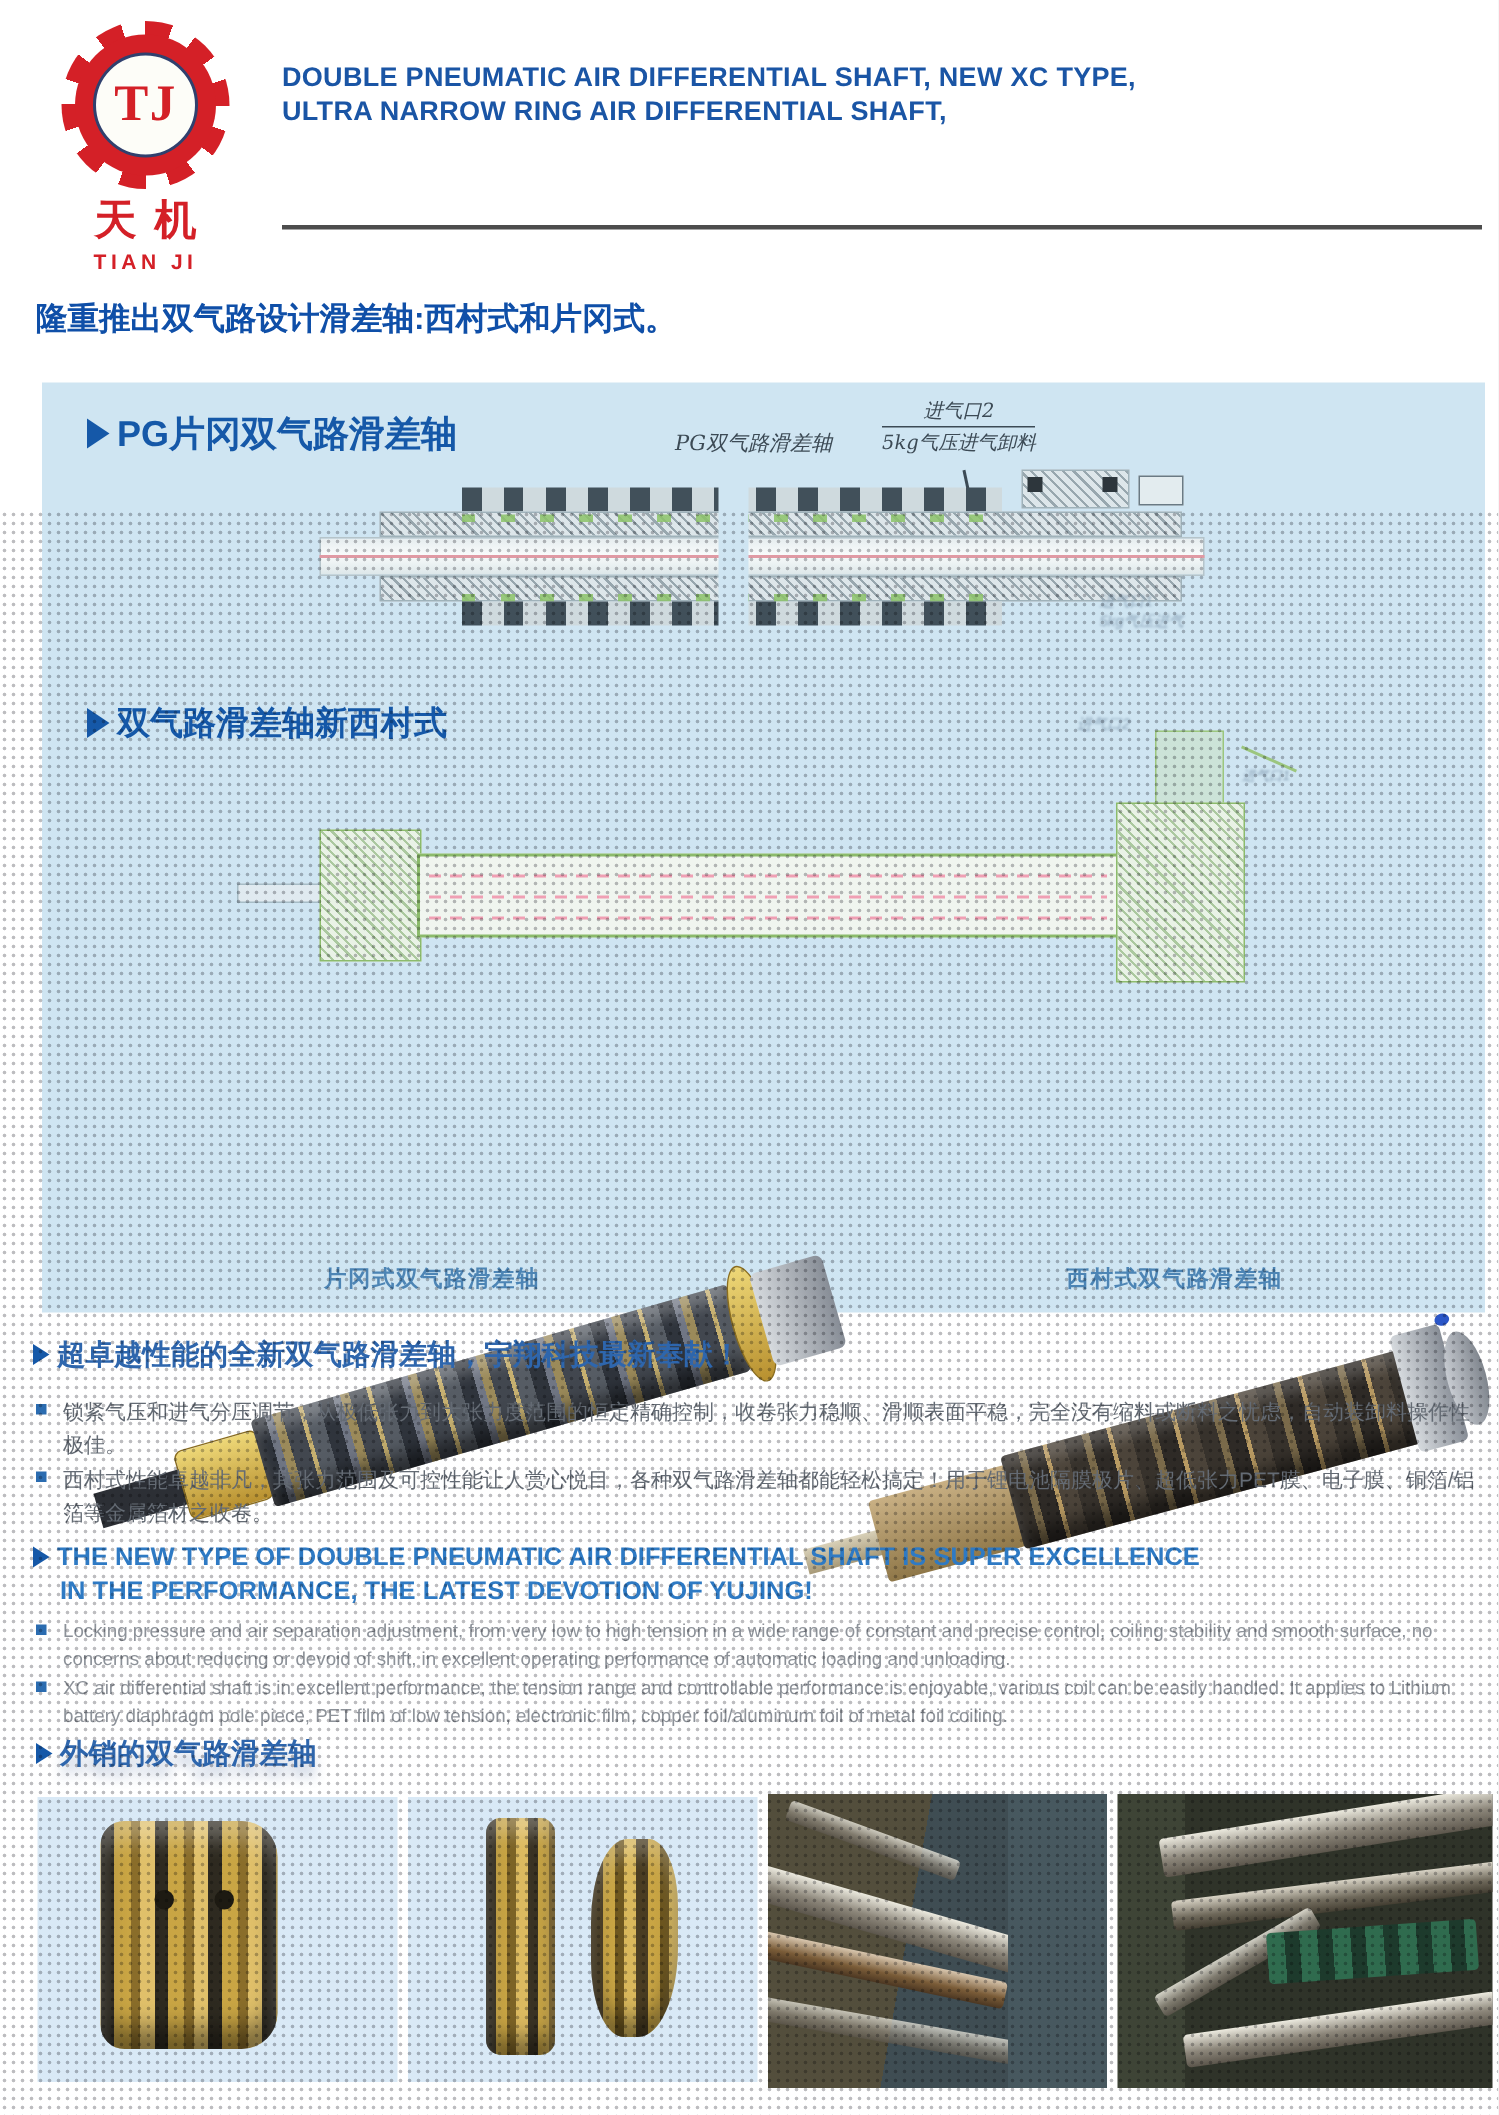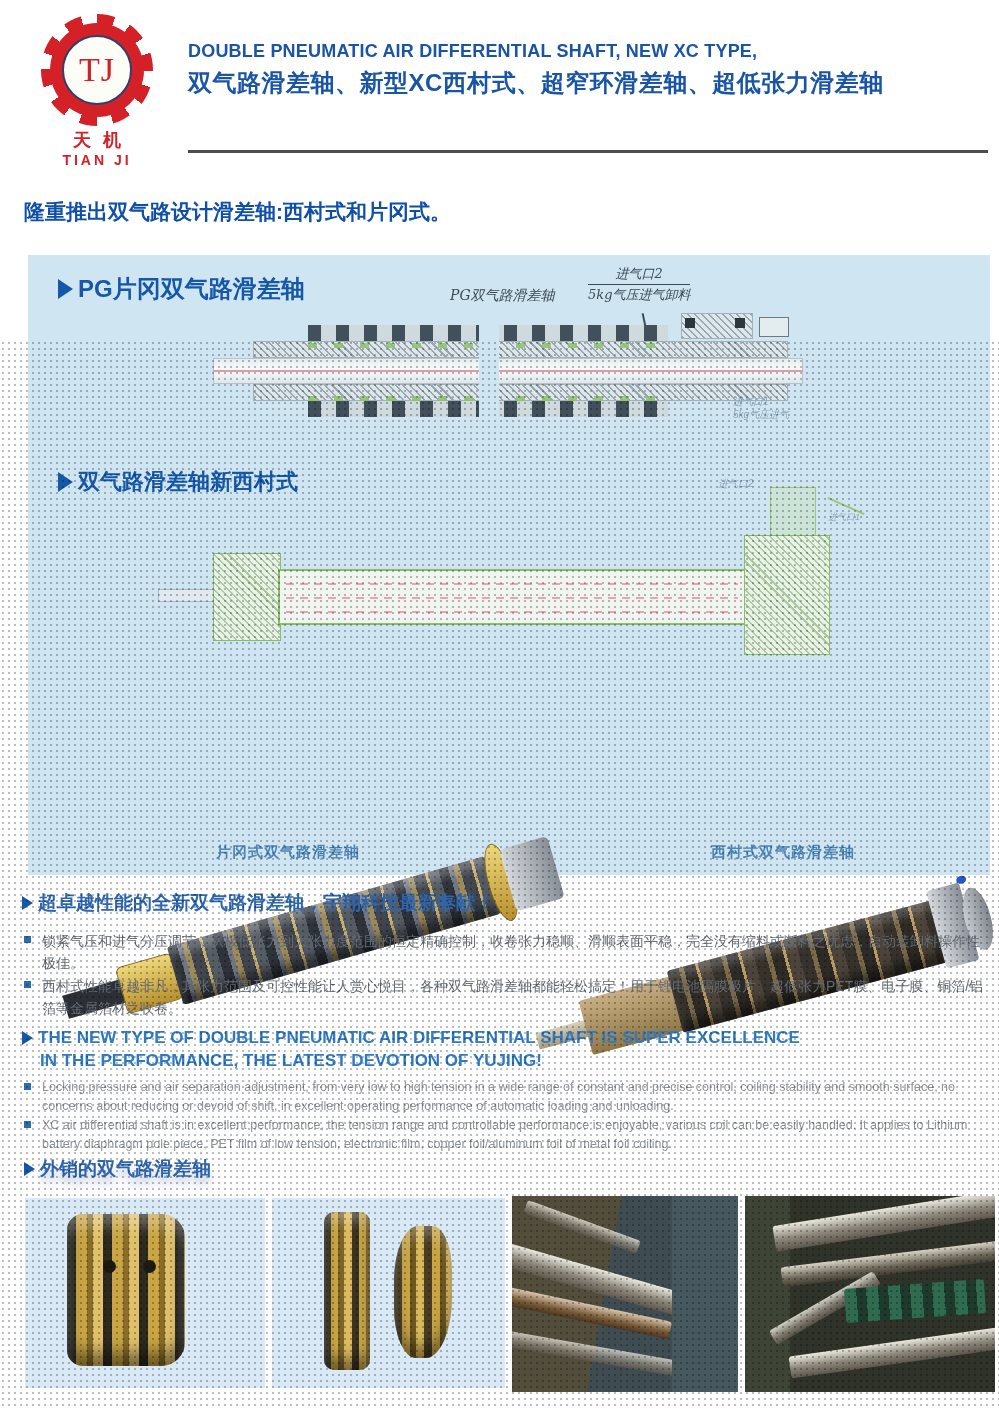--- a/index.html
+++ b/index.html
@@ -12,22 +12,22 @@
     background-size:6px 6px; pointer-events:none; mix-blend-mode:multiply; }
 
   
   .logo { position:absolute; left:30px; top:14px; width:134px; height:156px; text-align:center; }
   .gear { position:relative; width:112px; height:112px; margin:0 auto; }
   .gear-teeth { position:absolute; inset:0; border-radius:50%;
     background:repeating-conic-gradient(#d42027 0 19deg, rgba(0,0,0,0) 19deg 36deg); }
   .gear-ring { position:absolute; inset:9px; border-radius:50%; background:#d42027; }
   .gear-face { position:absolute; inset:21px; border-radius:50%; background:#fdfdf8; border:2px solid #30406e;
     display:flex; align-items:center; justify-content:center; }
-  .gear-tj { font-family:"Liberation Serif", serif; font-weight:normal; font-size:34px; color:#d42027; letter-spacing:1px; }
-  .logo-zh { margin-top:2px; font-family:Liberation Mono, monospace; font-weight:bold; font-size:18px; color:#d42027; letter-spacing:12px; padding-left:12px; }
+  .gear-tj { font-family:"Liberation Serif", serif; font-weight:bold; font-size:34px; color:#d42027; letter-spacing:1px; }
+  .logo-zh { margin-top:2px; font-family:Liberation Mono, monospace; font-weight:bold; font-size:28px; color:#d42027; letter-spacing:12px; padding-left:12px; }
   .logo-en { font-size:14px; font-weight:bold; color:#d42027; letter-spacing:3px;text-align:center; }
 
   
   .hdr { position:absolute; left:188px; top:40px; width:802px; color:#1a55a5; }
   .hdr-en { font-size:18px; font-weight:bold; line-height:23px; letter-spacing:.2px; }
   .hdr-zh { font-size:24px; font-weight:bold; margin-top:4px; letter-spacing:.5px; }
   .hdr-rule { position:absolute; left:188px; top:150px; width:800px; height:3px; background:#4d4d4d; }
 
   .intro-zh { position:absolute; left:24px; top:198px; font-size:21px; font-weight:bold; color:#0f4fa8; }
   .intro-en { position:absolute; left:24px; top:217px; font-size:20px; font-weight:bold; color:#0f4fa8; }
@@ -160,21 +160,21 @@
       <div class="gear-face">
         <span class="gear-tj">TJ</span>
       </div>
     </div>
     <div class="logo-zh">天机</div>
     <div class="logo-en">TIAN JI</div>
   </div>
 
   <div class="hdr">
     <div class="hdr-en">DOUBLE PNEUMATIC AIR DIFFERENTIAL SHAFT, NEW XC TYPE,</div>
-    <div class="hdr-zh">双气路滑差轴、新型XC西村式、超窄环滑差轴、超低张力滑差轴</div>
+    <div class="hdr-en">ULTRA NARROW RING AIR DIFFERENTIAL SHAFT,</div>
   </div>
   <div class="hdr-rule"></div>
 
   <div class="intro-zh">隆重推出双气路设计滑差轴:西村式和片冈式。</div>
 
   <div class="panel">
 
     <div class="sec-h h1">
       <span class="tri"></span>
       <span>PG片冈双气路滑差轴</span>

